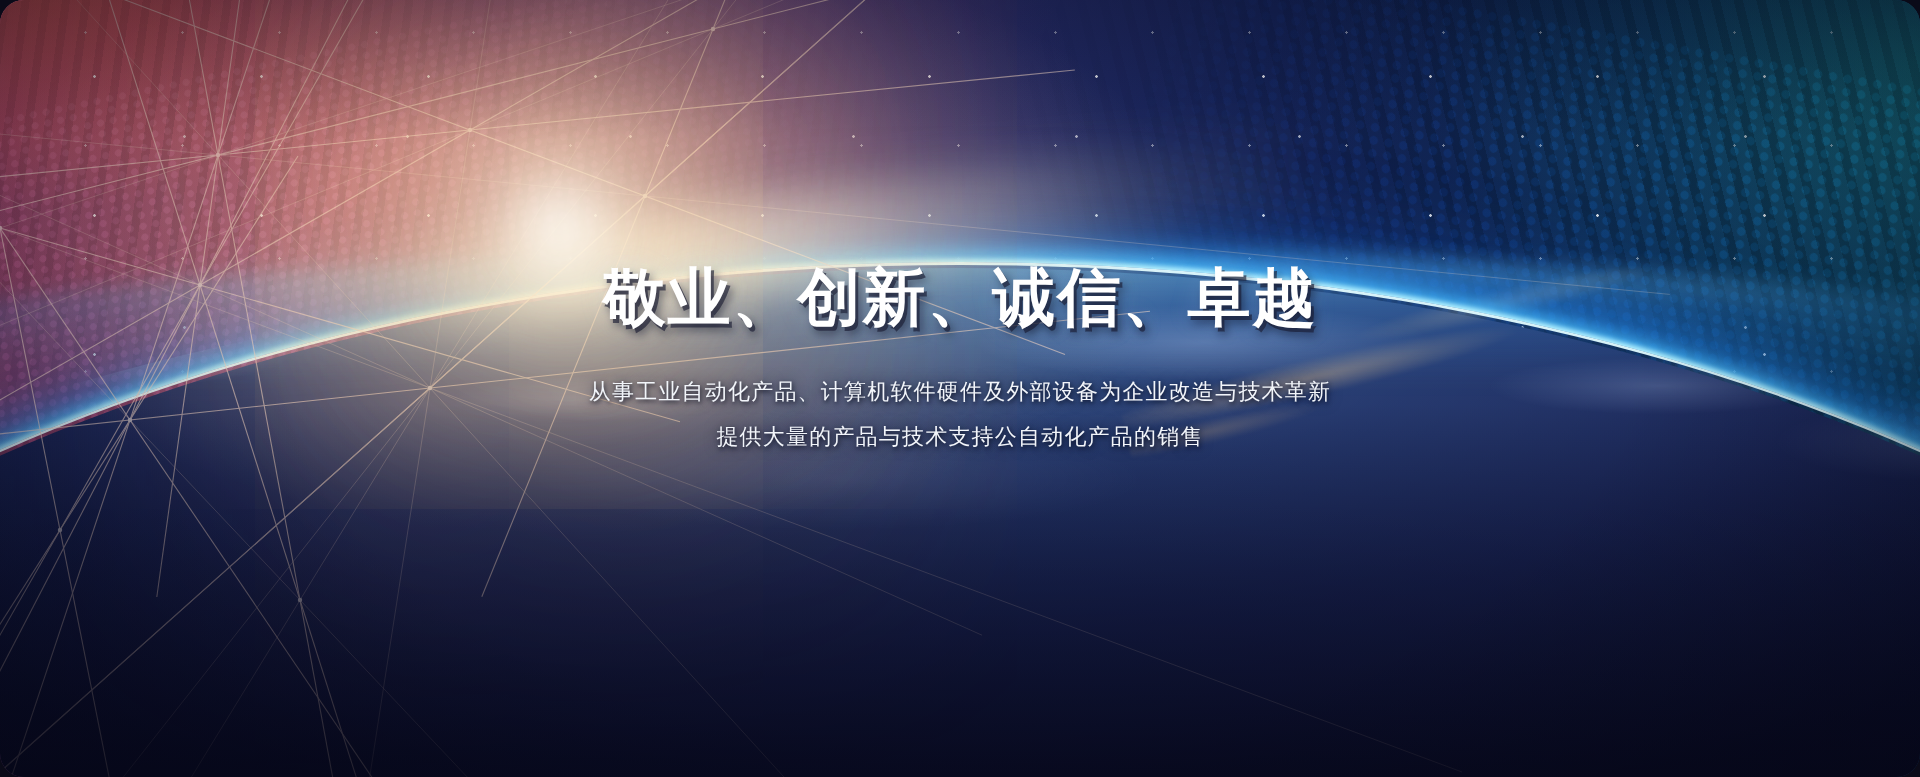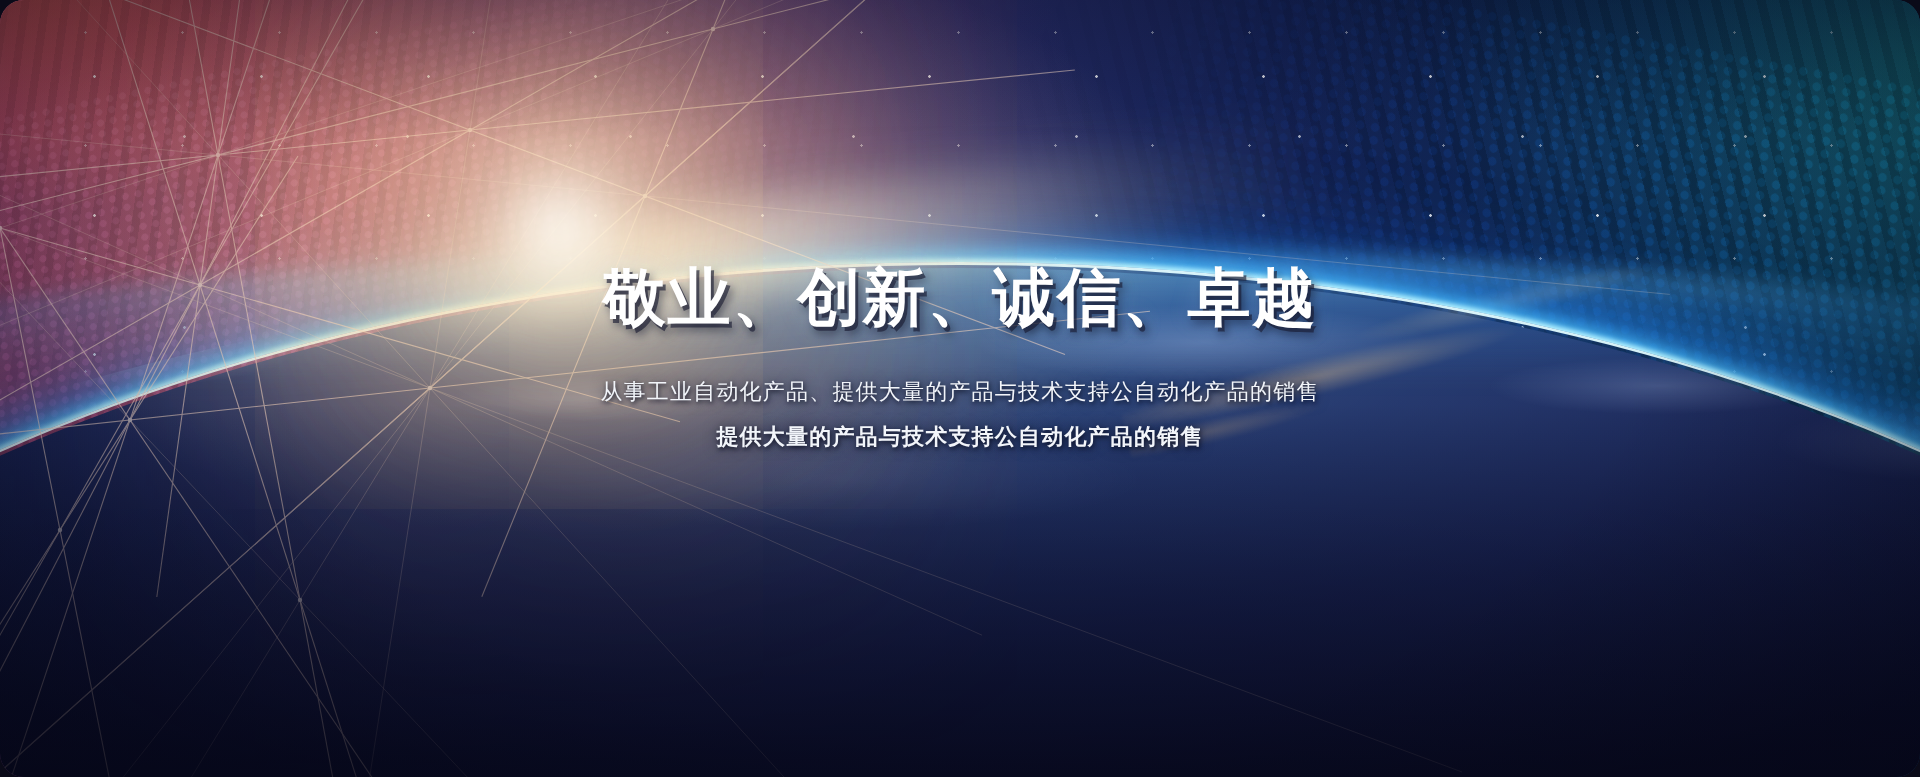--- a/index.html
+++ b/index.html
@@ -273,21 +273,21 @@
     font-size:22px;
     font-weight:400;
     color:#f2f5fa;
     letter-spacing:1.2px;
     white-space:nowrap;
     text-shadow:
       1px 2px 4px rgba(8,10,28,0.80),
       0 0 14px rgba(10,14,36,0.62);
   }
   #sub-line-1 { margin-top:44px; }
-  #sub-line-2 { margin-top:15px;font-weight:bold; }
+  #sub-line-2 { margin-top:15px; }
 </style>
 </head>
 <body>
 
 <div id="banner">
 
   <div class="bg-layer" id="bg-base"></div>
   <div class="bg-layer" id="bg-magenta"></div>
   <div class="bg-layer" id="bg-warm-left"></div>
   <div class="bg-layer" id="bg-teal-right"></div>
@@ -351,17 +351,17 @@
   </svg>
 
   <div class="bg-layer" id="sun-wash"></div>
   <div id="sun-flare"></div>
   <div id="sun-core"></div>
 
   <div class="bg-layer" id="vignette"></div>
 
   <div id="copy">
     <div id="headline">敬业、创新、诚信、卓越</div>
-    <div class="sub-line" id="sub-line-1">从事工业自动化产品、提供大量的产品与技术支持公自动化产品的销售</div>
+    <div class="sub-line" id="sub-line-1">从事工业自动化产品、计算机软件硬件及外部设备为企业改造与技术革新</div>
     <div class="sub-line" id="sub-line-2">提供大量的产品与技术支持公自动化产品的销售</div>
   </div>
 
 </div>
 
 </body></html>

